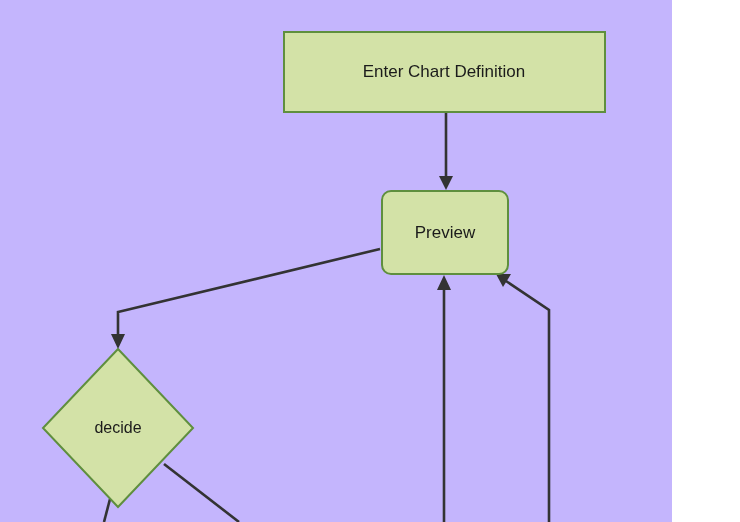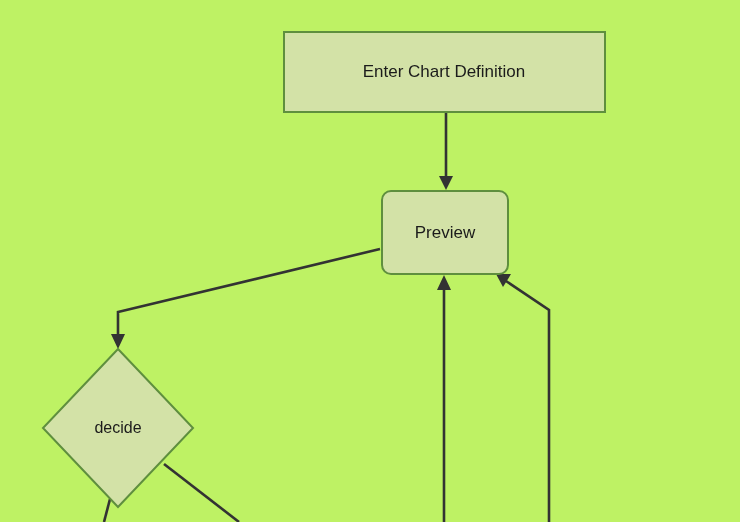--- a/index.html
+++ b/index.html
@@ -5,23 +5,23 @@
   html, body {
     margin: 0;
     padding: 0;
     background: #ffffff;
   }
   body {
     font-family: "Liberation Sans", sans-serif;
   }
   #canvas {
     position: relative;
-    width: 740px;
+    width: 672px;
     height: 522px;
-    background: #bef264;
+    background: #c4b5fd;
     overflow: hidden;
   }
   #flow-svg {
     position: absolute;
     top: 0;
     left: 0;
     width: 740px;
     height: 522px;
     display: block;
   }

